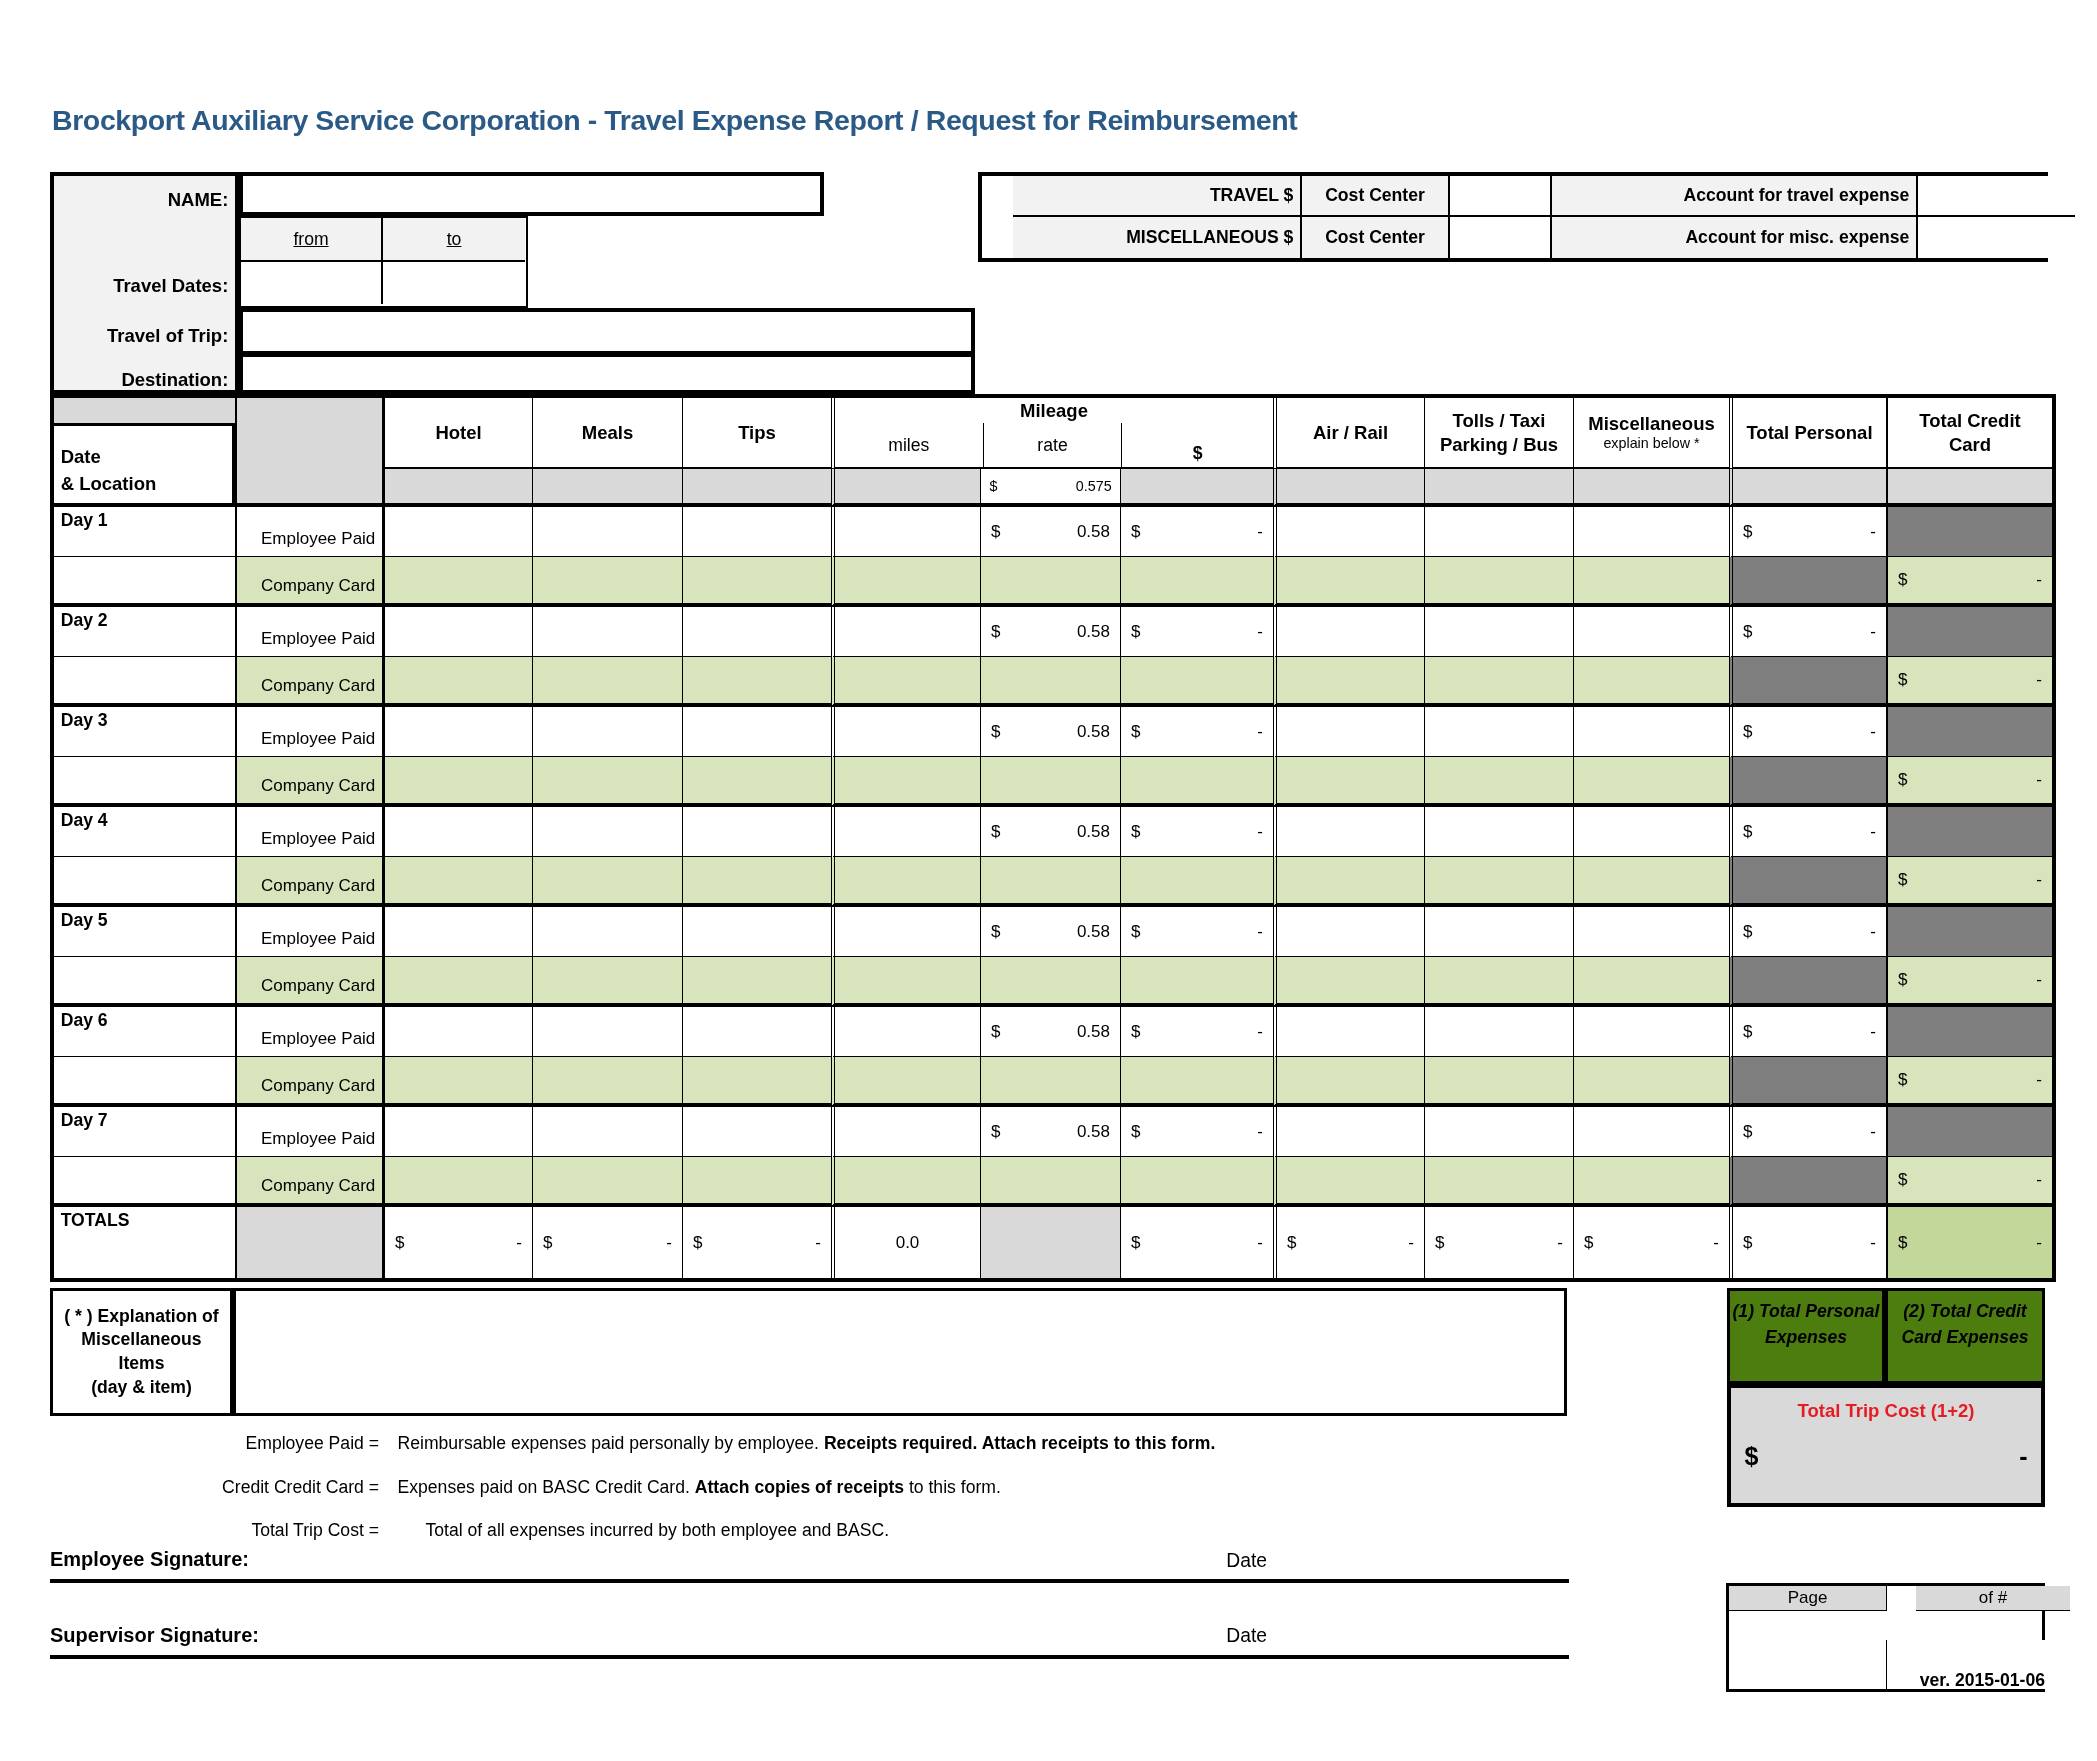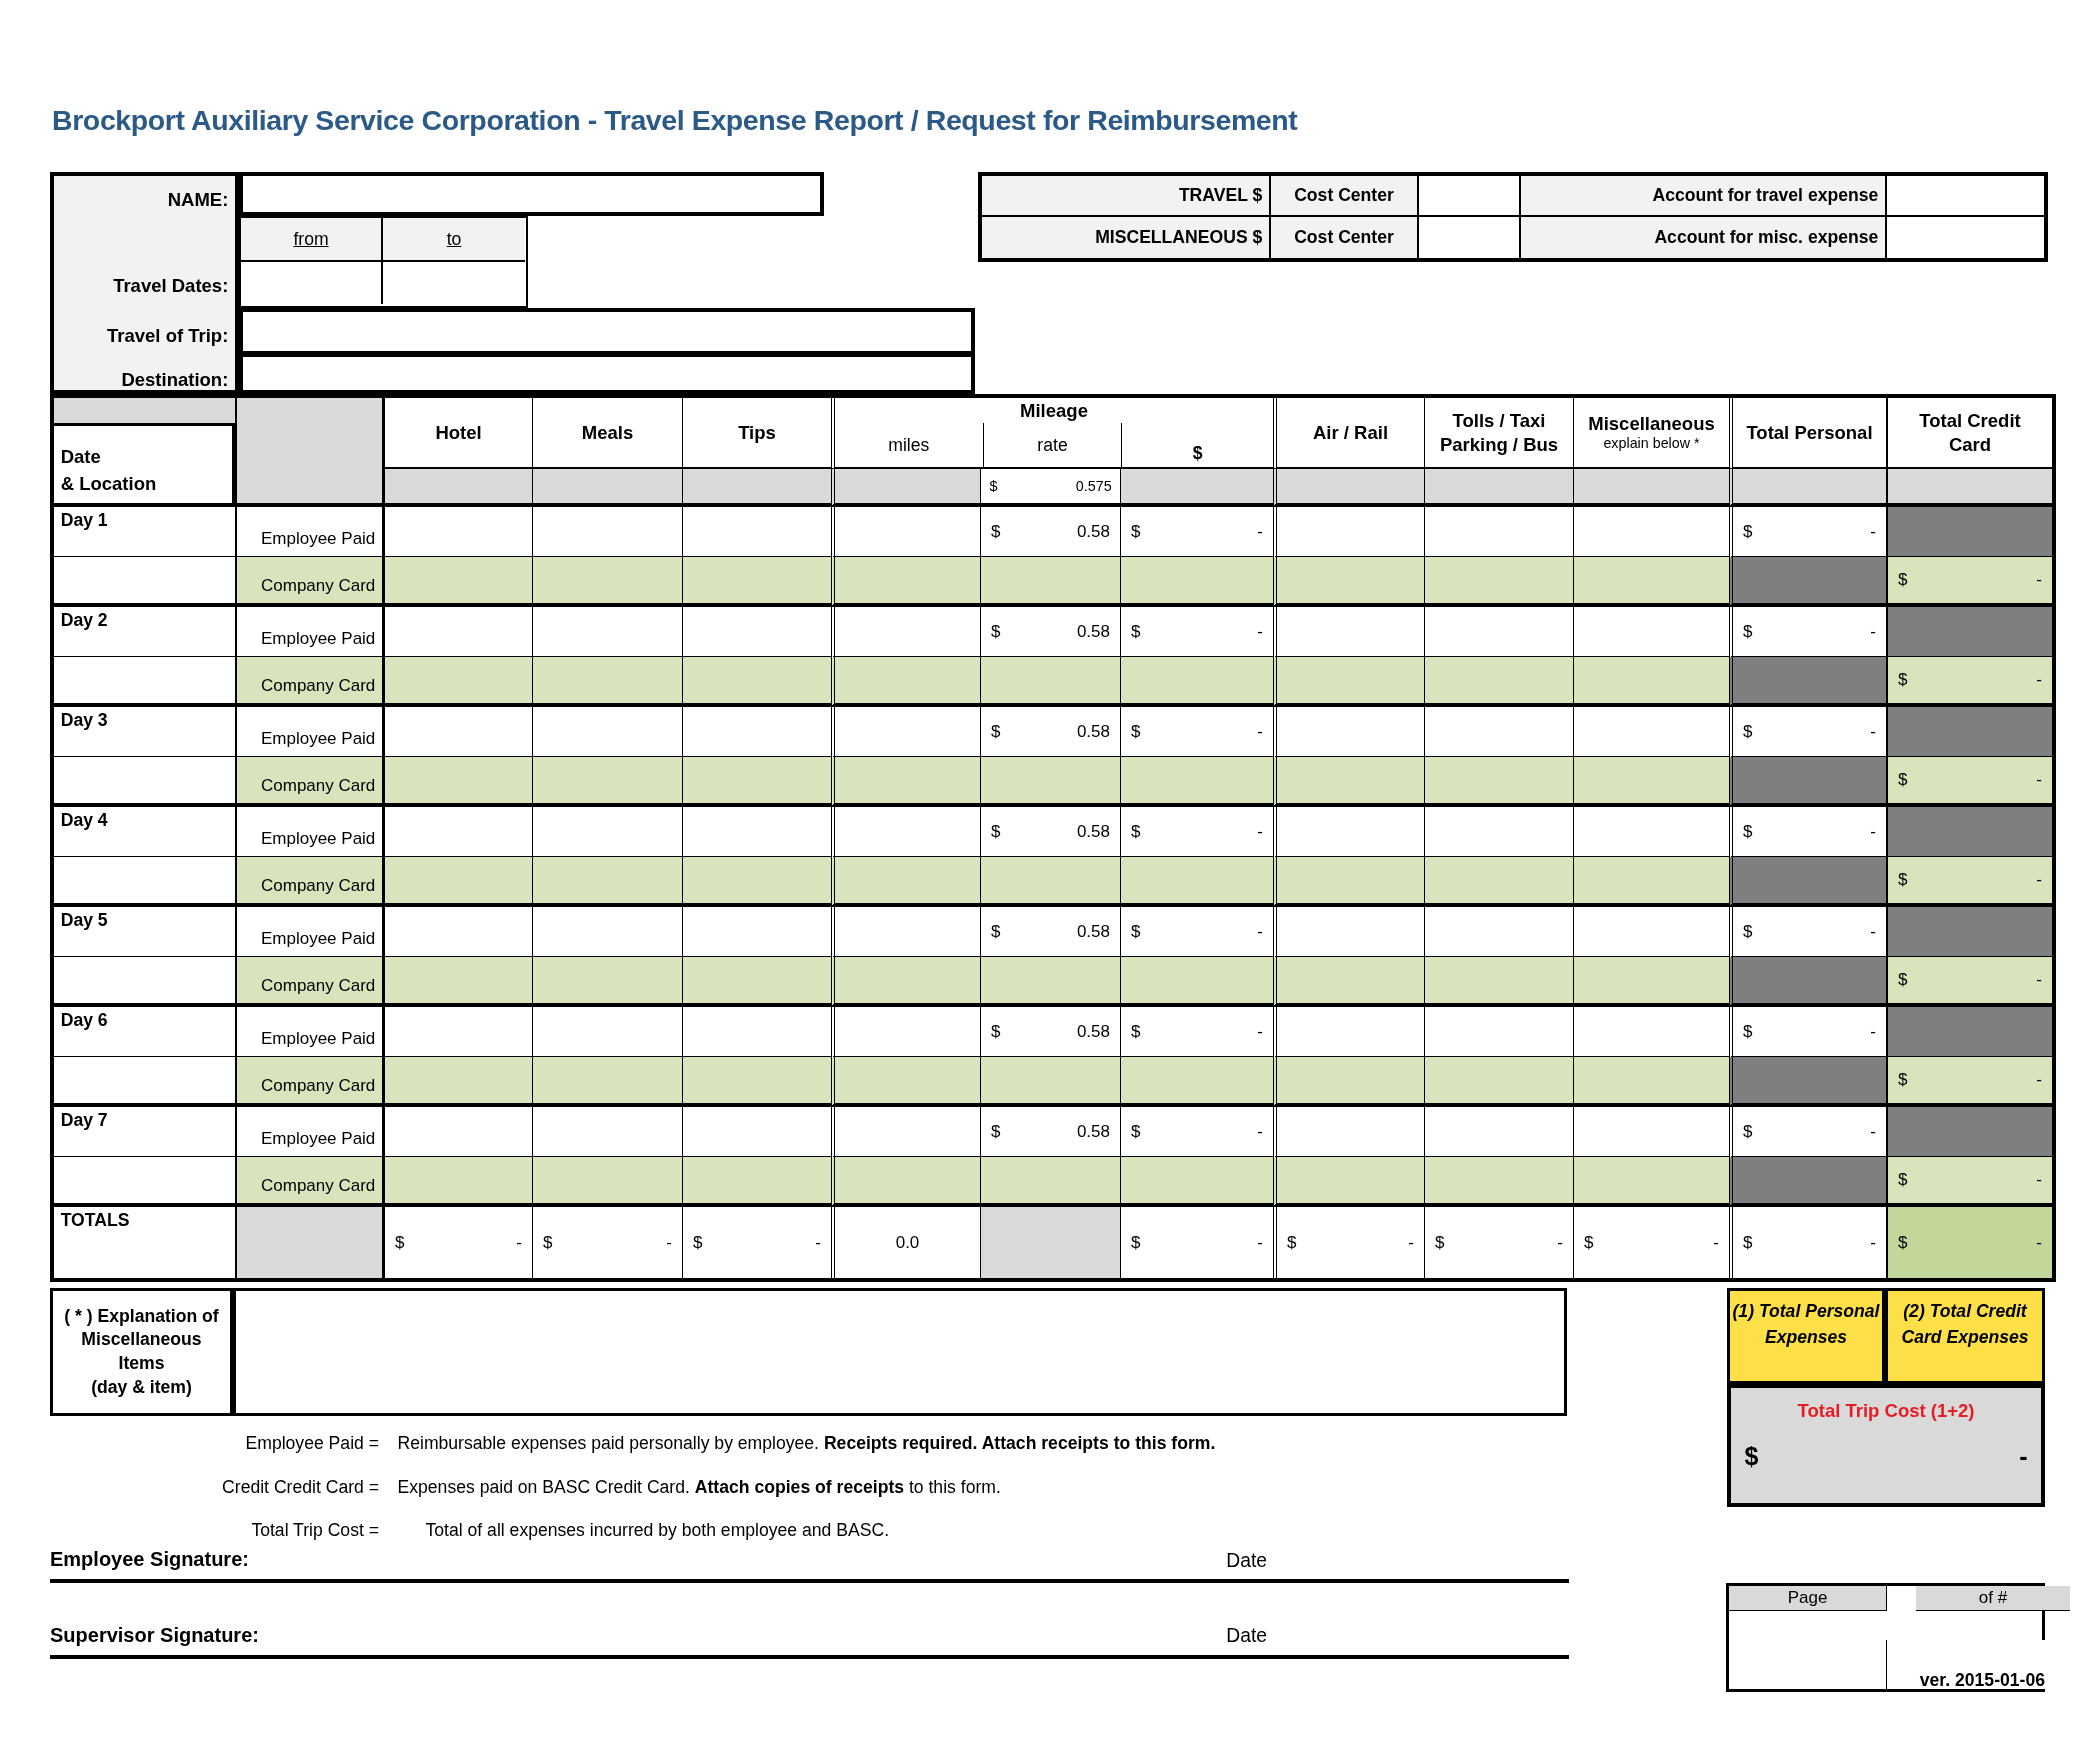--- a/index.html
+++ b/index.html
@@ -15,21 +15,21 @@
   .dates{left:239px;top:216px;width:289px;height:92px;border:2.5px solid #000;display:grid;grid-template-columns:142px 142px;grid-template-rows:44px 42px;}
   .dates>div{border-right:2.5px solid #000;border-bottom:2.5px solid #000;box-sizing:border-box;display:flex;align-items:center;justify-content:center;}
   .dates>div:nth-child(2n){border-right:0;}
   .dates>div:nth-child(n+3){border-bottom:0;background:#fff;}
   .dates .dh{background:#F2F2F2;font-size:17.6px;}
   .dates .dh span{text-decoration:underline;}
   .purpose-box{left:239px;top:308px;width:736px;height:47px;}
   .dest-box{left:239px;top:353px;width:736px;height:41px;}
 
   
-  .accounts{left:978px;top:172px;width:1070px;height:90px;border:4.2px solid #000;display:grid;grid-template-columns:289px 148px 102px 366px 157px;grid-template-rows:1fr 1fr;}
+  .accounts{left:978px;top:172px;width:1070px;height:90px;border:4.2px solid #000;display:grid;grid-template-columns:289px 148px 102px 366px 157px;grid-template-rows:1fr 1fr;padding-left:31px;}
   .accounts>div{border-right:2.5px solid #000;border-bottom:2.5px solid #000;box-sizing:border-box;display:flex;align-items:center;font-size:17.6px;}
   .accounts>div:nth-child(5n){border-right:0;}
   .accounts>div:nth-child(n+6){border-bottom:0;}
   .acc-lab{background:#F2F2F2;font-weight:bold;justify-content:flex-end;padding-right:6.7px;}
   .acc-c{background:#F2F2F2;font-weight:bold;justify-content:center;}
   .acc-in{background:#fff;}
 
   
   .xtable{left:50px;top:394px;border:4.2px solid #000;display:grid;
     grid-template-columns:183px 148px 148px 150px 148px 150px 140px 152px 152px 149px 155px 159px 164px;
@@ -59,21 +59,21 @@
   .s{background:#D9D9D9;border-right:1.7px solid #000;border-bottom:4.2px solid #000;}
   .sw{background:#fff;border-right:1.7px solid #000;border-bottom:4.2px solid #000;display:flex;align-items:center;justify-content:space-between;padding:0 8.4px;font-size:14.3px;}
   .acct{justify-content:space-between!important;padding:0 10px;}
   .day-label{justify-content:flex-start!important;align-items:flex-start!important;padding:3.4px 6.7px;font-weight:bold;font-size:17.6px;}
   .rowtype{justify-content:flex-end!important;align-items:flex-end!important;padding:3.4px 6.7px 6.7px 3.4px;font-size:17px;}
   .tot{border-bottom:0!important;}
 
   
   .expl-label{left:50px;top:1288px;width:183px;height:128px;background:#fff;border:3.4px solid #000;display:flex;flex-direction:column;align-items:center;justify-content:center;font-weight:bold;font-size:17.6px;line-height:1.35;text-align:center;}
   .expl-box{left:233px;top:1288px;width:1334px;height:128px;background:#fff;border:3.4px solid #000;}
-  .sum-box{background:#fde047;border:3.4px solid #000;display:flex;align-items:flex-start;justify-content:center;text-align:center;font-weight:bold;font-style:italic;font-size:17.6px;line-height:1.5;padding-top:6.7px;}
+  .sum-box{background:#4d7c0f;border:3.4px solid #000;display:flex;align-items:flex-start;justify-content:center;text-align:center;font-weight:bold;font-style:italic;font-size:17.6px;line-height:1.5;padding-top:6.7px;}
   .sum1{left:1727px;top:1288px;width:158px;height:96px;}
   .sum2{left:1885px;top:1288px;width:160px;height:96px;}
   .trip-box{left:1727px;top:1384px;width:318px;height:123px;background:#D9D9D9;border:4.2px solid #000;}
   .trip-label{margin-top:11.7px;text-align:center;font-weight:bold;font-size:18.5px;color:#E51C23;}
   .trip-amt{margin-top:20px;display:flex;justify-content:space-between;padding:0 13.4px;font-size:25px;font-weight:bold;}
   .legend-row{position:absolute;left:50px;width:1645px;display:flex;font-size:17.6px;}
   .legend-term{width:329px;text-align:right;flex:0 0 329px;}
   .legend-desc{margin-left:18.5px;}
   .legend-desc .b{font-weight:bold;}
   .sig-label{font-weight:bold;font-size:20px;}

